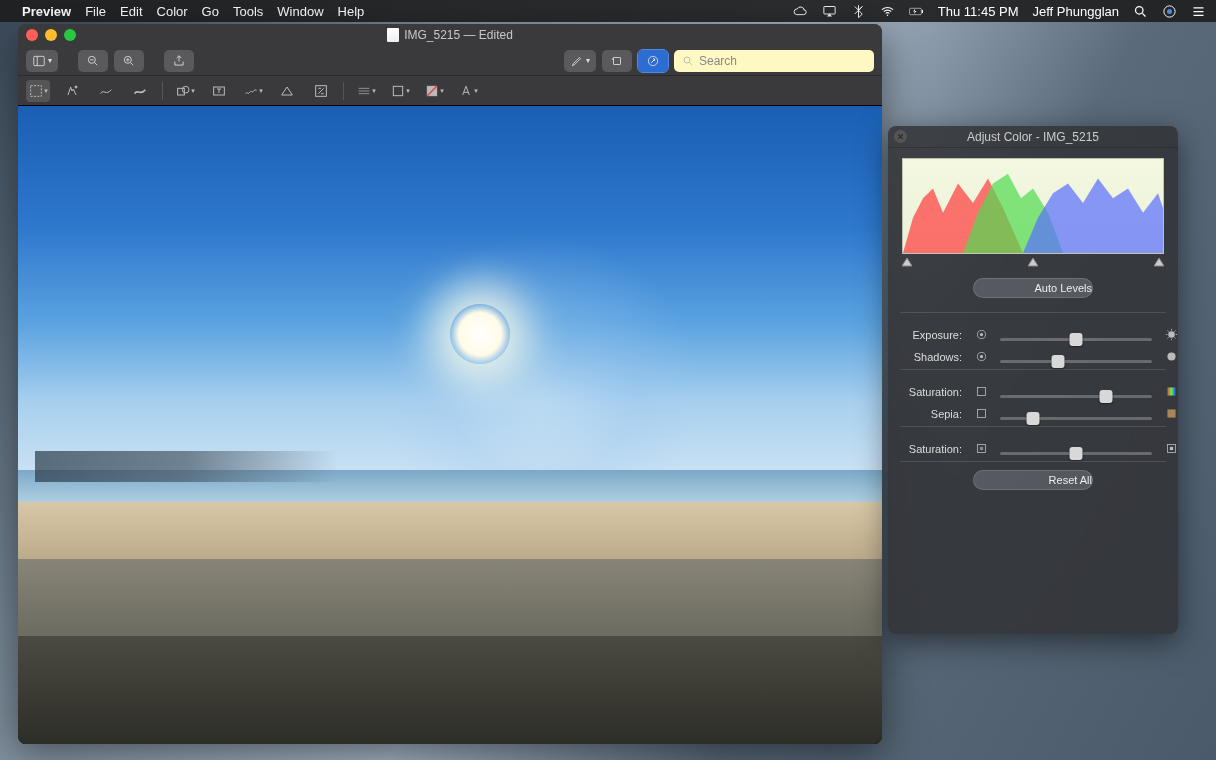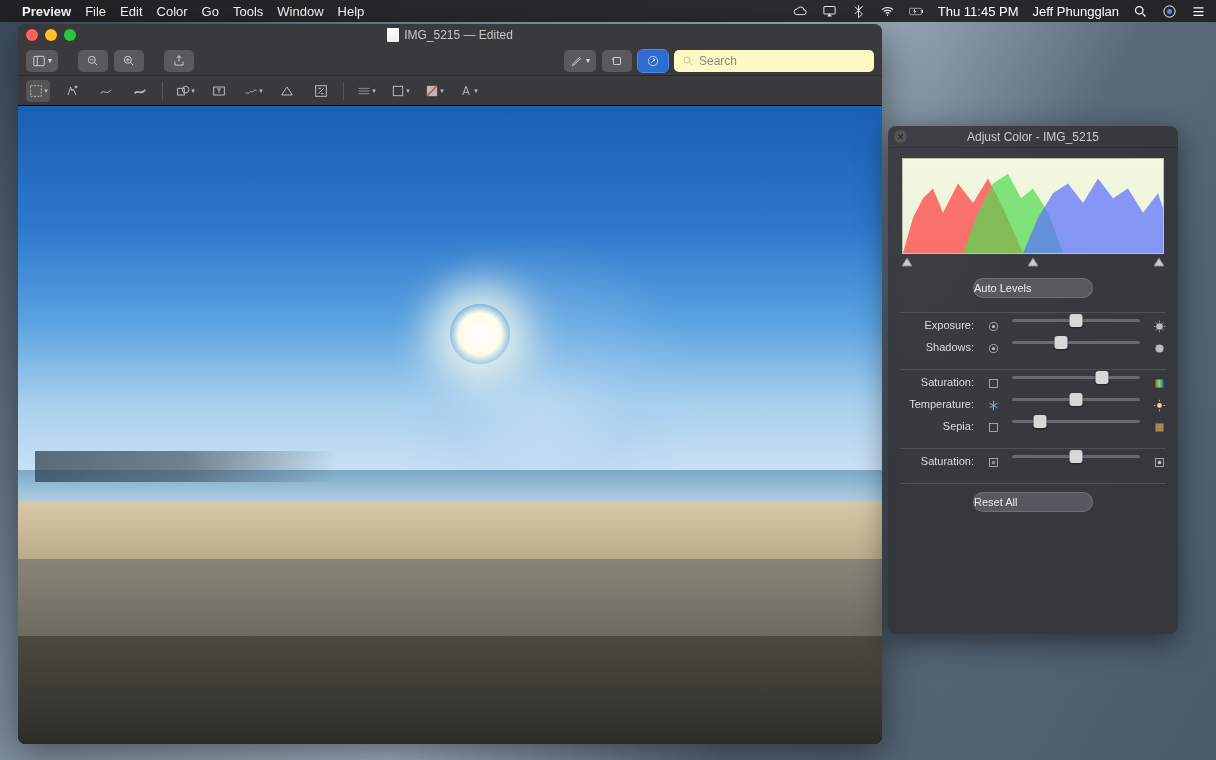--- a/index.html
+++ b/index.html
@@ -51,23 +51,23 @@
 
 
 .panel { position:absolute; top:126px; left:888px; width:290px; height:508px; background:rgba(48,48,50,.82); backdrop-filter:blur(20px); border-radius:8px; box-shadow:0 8px 30px rgba(0,0,0,.5); color:#ddd; font-size:11px; overflow:hidden;}
 .panel-title{height:22px;display:flex;align-items:center;justify-content:center;font-size:12px;color:#ccc;position:relative;border-bottom:1px solid rgba(0,0,0,.2);}
 .panel-title .close{position:absolute;left:6px;top:4px;width:13px;height:13px;border-radius:50%;background:#555;display:flex;align-items:center;justify-content:center;font-size:9px;color:#222;}
 .histo{margin:10px 14px 4px;height:96px;background:linear-gradient(180deg,#f4f8e0 0%,#eaf0d8 100%);position:relative;border:1px solid rgba(0,0,0,.2);}
 .histo svg{position:absolute;inset:0;width:100%;height:100%;}
 .histo-handles{margin:2px 14px 10px;display:flex;justify-content:space-between;}
 .histo-handles span{width:10px;height:10px;display:block;}
 .histo-handles svg{width:10px;height:10px;fill:#ccc;stroke:#888;}
-.pbtn{display:block;margin:8px auto 14px;width:120px;height:20px;border-radius:10px;background:rgba(120,120,130,.5);border:1px solid rgba(255,255,255,.15);color:#eee;font-size:11px;text-align:left;line-height:18px;}
+.pbtn{display:block;margin:8px auto 14px;width:120px;height:20px;border-radius:10px;background:rgba(120,120,130,.5);border:1px solid rgba(255,255,255,.15);color:#eee;font-size:11px;text-align:right;line-height:18px;}
 .hr{height:1px;background:rgba(255,255,255,.12);margin:6px 12px;}
-.srow{display:flex;align-items:flex-start;height:22px;padding:0 12px;gap:12px;}
+.srow{display:flex;align-items:flex-end;height:22px;padding:0 0;gap:12px;}
 .srow .lbl{width:74px;text-align:right;color:#ddd;}
 .srow .ic{width:14px;height:14px;display:flex;align-items:center;justify-content:center;}
 .srow .ic svg{width:13px;height:13px;fill:#bbb;}
 .srow .track{flex:1;height:3px;background:rgba(255,255,255,.25);border-radius:2px;position:relative;}
 .srow .thumb{position:absolute;top:-5px;width:13px;height:13px;border-radius:3px;background:#d8d8d8;transform:translateX(-50%);box-shadow:0 1px 2px rgba(0,0,0,.4);}
 .eyedrop{width:20px;height:18px;border-radius:4px;background:rgba(120,120,130,.5);display:flex;align-items:center;justify-content:center;margin-right:2px;}
 </style>
 </head>
 <body>
 
@@ -377,37 +377,20 @@
             <linearGradient id="g">
               <stop offset="0" stop-color="#f44"></stop>
               <stop offset=".5" stop-color="#4f4"></stop>
               <stop offset="1" stop-color="#44f"></stop>
             </linearGradient>
           </defs>
         </svg>
       </span>
   </div>
   <div class="srow">
-    <span class="lbl">Temperature:</span>
-    <span class="ic">
-        <svg viewBox="0 0 16 16">
-          <path d="M8 2v12M3 5l10 6M3 11l10-6" stroke="#8cf" fill="none"></path>
-        </svg>
-      </span>
-    <div class="track">
-        <div class="thumb" style="left:50%"></div>
-      </div>
-    <span class="ic">
-        <svg viewBox="0 0 16 16">
-          <circle cx="8" cy="8" r="3" fill="#fc8"></circle>
-          <path d="M8 1v2M8 13v2M1 8h2M13 8h2" stroke="#fc8"></path>
-        </svg>
-      </span>
-  </div>
-  <div class="srow">
     <span class="lbl">Sepia:</span>
     <span class="ic">
         <svg viewBox="0 0 16 16">
           <rect x="3" y="3" width="10" height="10" fill="none" stroke="#bbb"></rect>
         </svg>
       </span>
     <div class="track">
         <div class="thumb" style="left:22%"></div>
       </div>
     <span class="ic">

